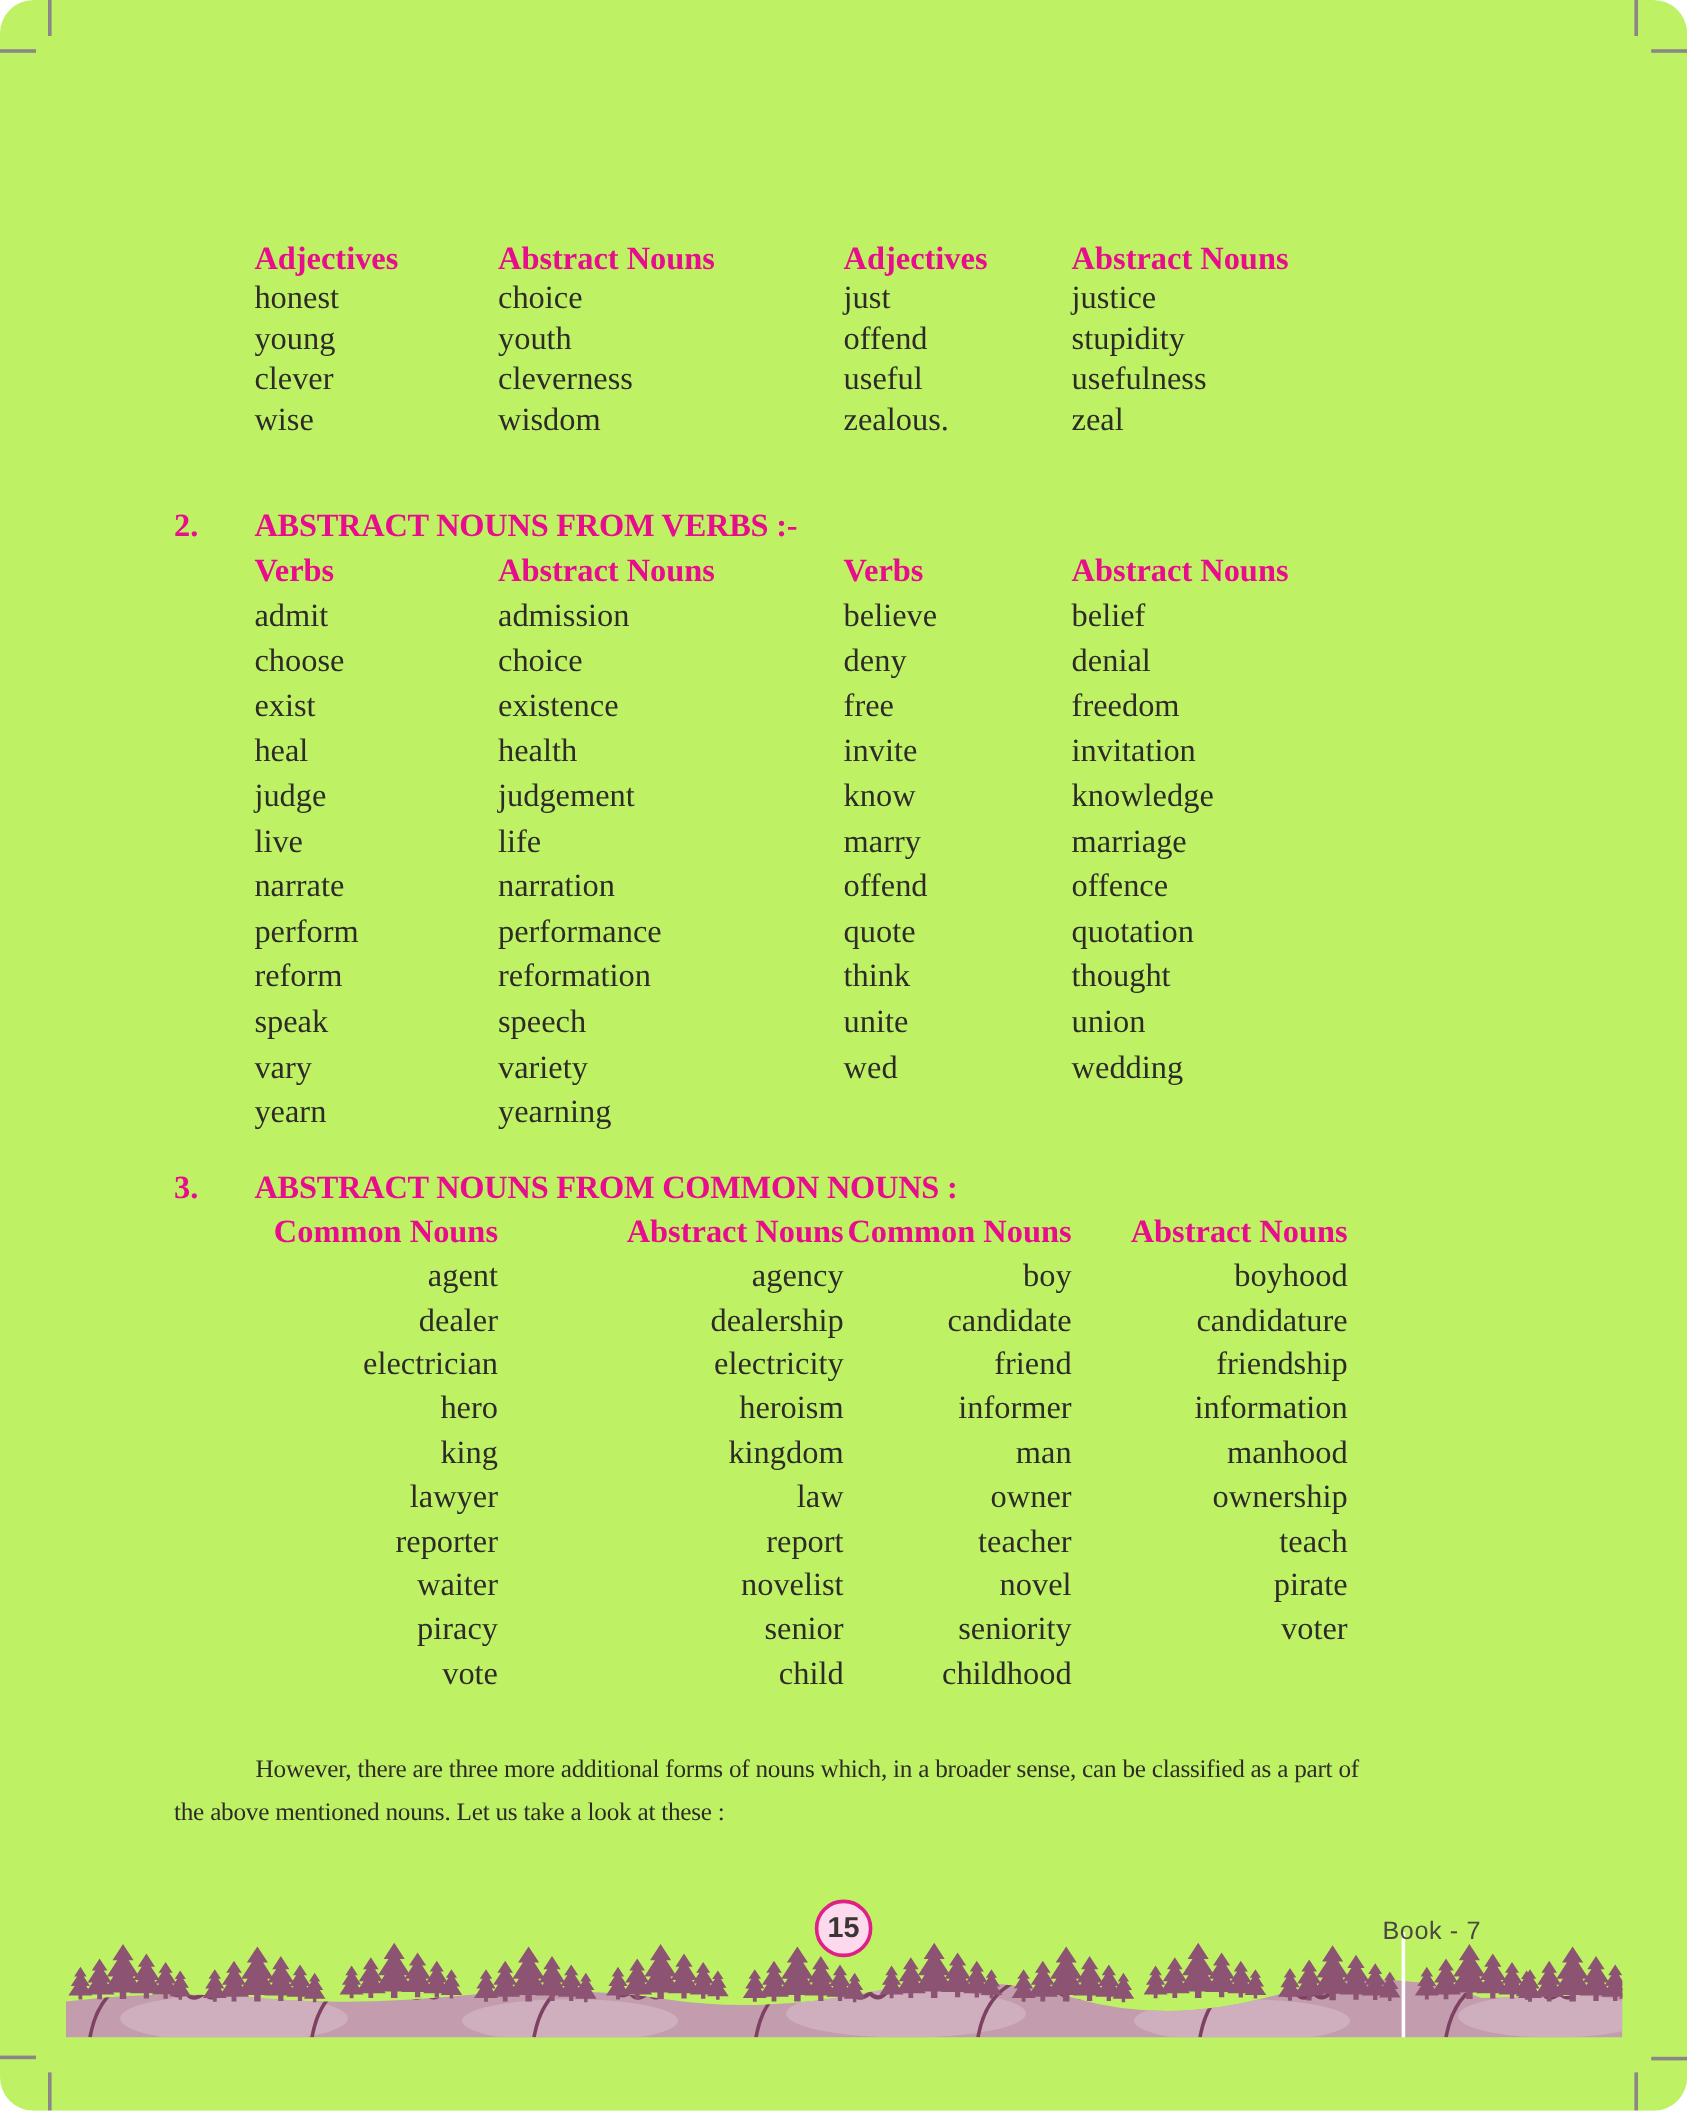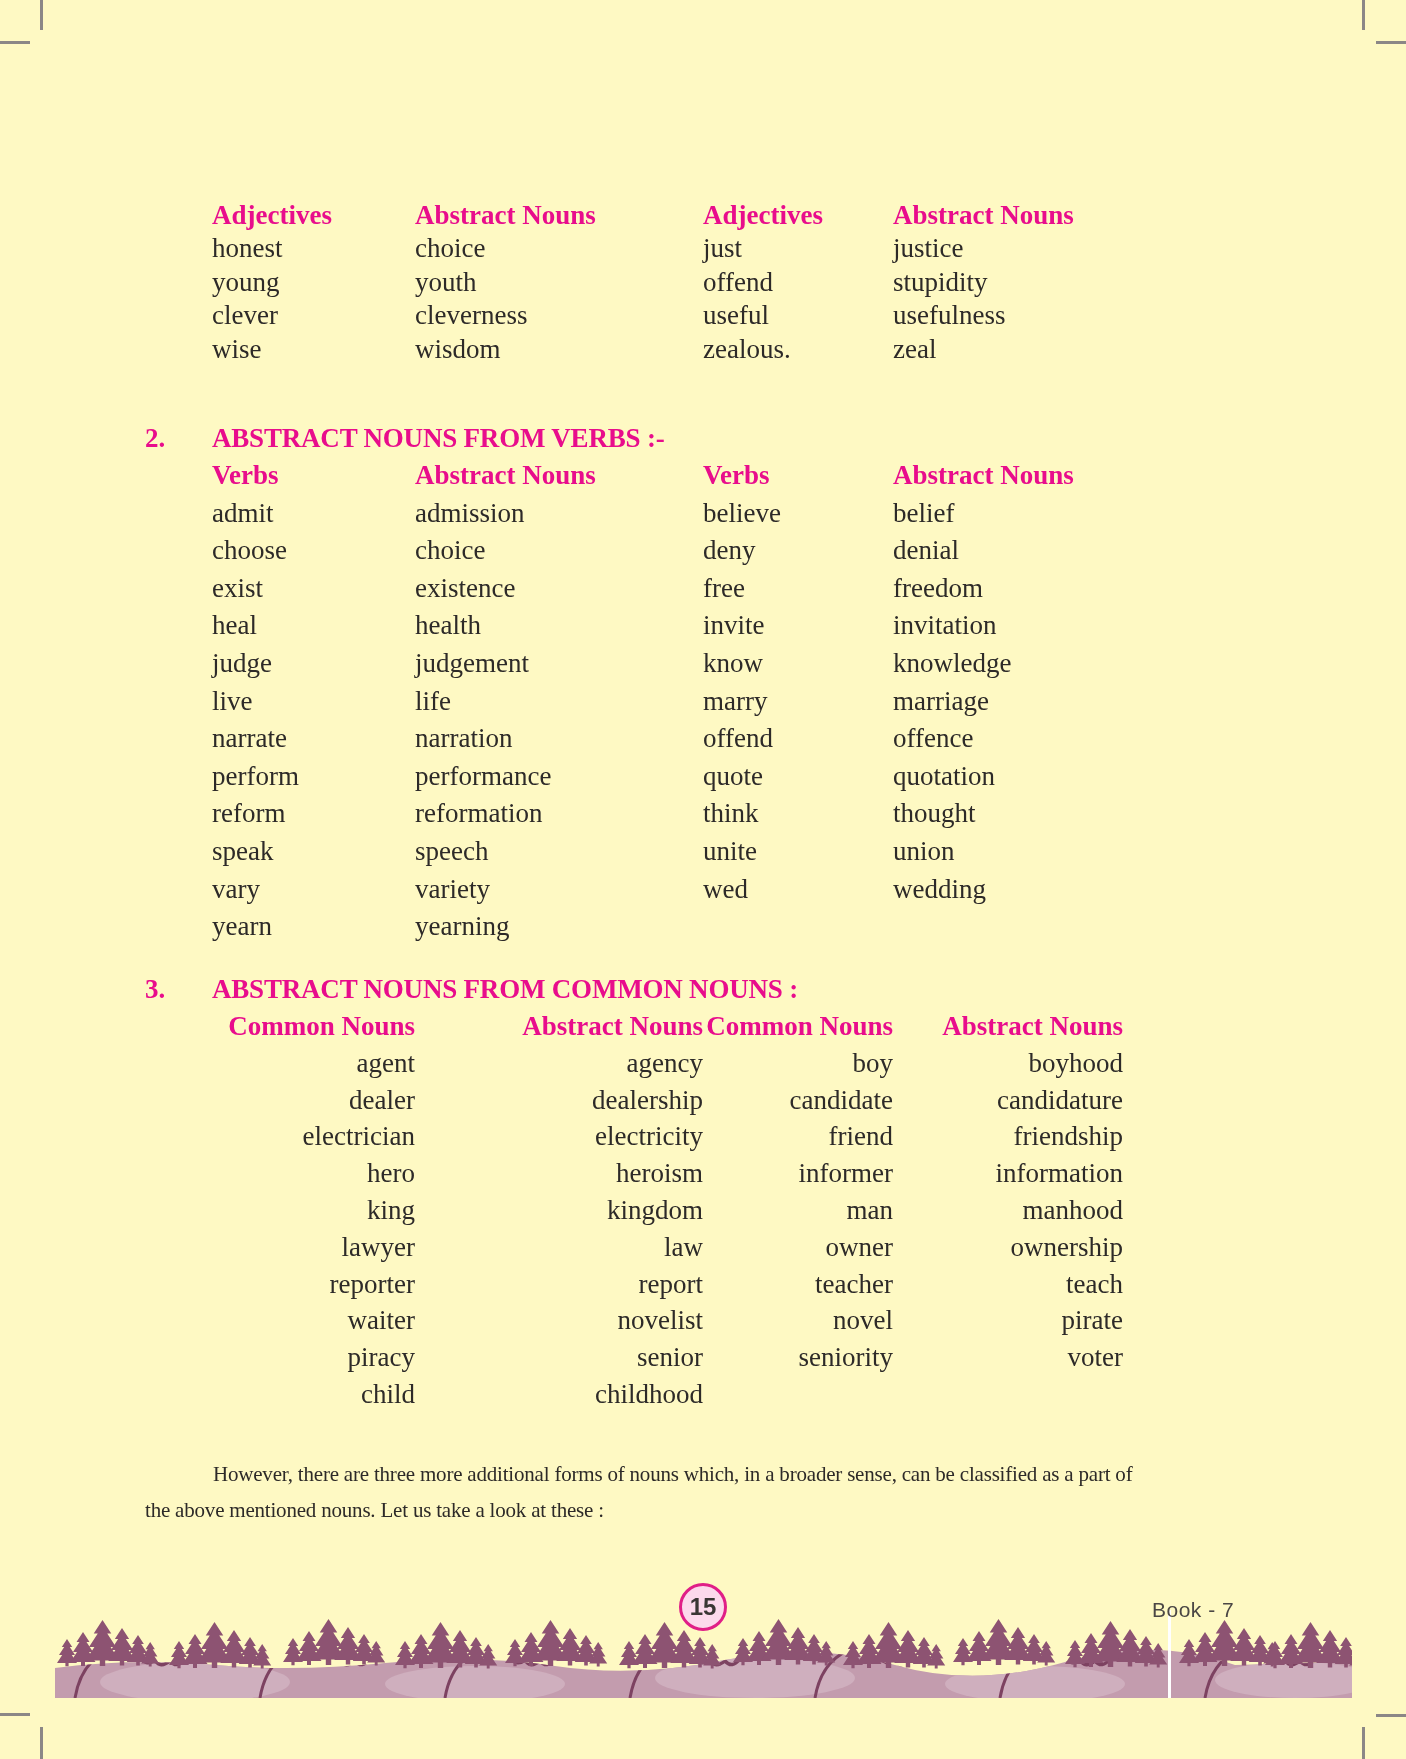--- a/index.html
+++ b/index.html
@@ -1,22 +1,23 @@
 <!DOCTYPE html>
 <html style="--accent-pink: #e80d8c; --text: #2d2a28; --tree: #8d5372; --hill: #c39cae; --hill-light: #cfafbe; --hill-line: #7d4261; --circle-fill: #fcd9ec; --circle-border: #e01f87; --crop-mark: #8b8786; --book-label: #4b4745;"><head>
 <meta charset="utf-8">
 <style>
   html,body{margin:0;padding:0;background:#ffffff;}
   .page{
     position:relative;
     width:1406px;height:1759px;
-    background:#fef9c3;
+    background:#bef264;
     overflow:hidden;
     font-family:"Liberation Serif", serif;
     color:var(--text, #2d2a28);
+    border-radius:28px;
   }
   
   .crop{position:absolute;background:var(--crop-mark,#8b8786);}
   
   .sec{position:absolute;}
   .sec-head{display:flex;align-items:baseline;font-weight:bold;color:var(--accent-pink,#e80d8c);}
   .sec-head .num{width:67px;font-size:27px;}
   .sec-head .title{font-size:27px;letter-spacing:-0.2px;}
   .tbl{
     display:grid;
@@ -192,20 +193,21 @@
         <div class="cell">teacher</div>
         <div class="cell">teach</div>
         <div class="cell">waiter</div>
         <div class="cell">novelist</div>
         <div class="cell">novel</div>
         <div class="cell">pirate</div>
         <div class="cell">piracy</div>
         <div class="cell">senior</div>
         <div class="cell">seniority</div>
         <div class="cell">voter</div>
+        <div class="cell">vote</div>
         <div class="cell">child</div>
         <div class="cell">childhood</div>
       </div>
   </section>
 
   <p class="para">However, there are three more additional forms of nouns which, in a broader sense, can be classified as a part of the above mentioned nouns. Let us take a look at these :</p>
 
   <svg class="forest" viewBox="0 0 1297 88" preserveAspectRatio="none" aria-hidden="true">
     <defs>
       <path id="pine" d="M10 0 L16.5 10 L13.5 10 L20 20 L16 20 L22.5 30 L12 30 L12 34 L8 34 L8 30 L-2.5 30 L4 20 L0 20 L6.5 10 L3.5 10 Z"></path>

